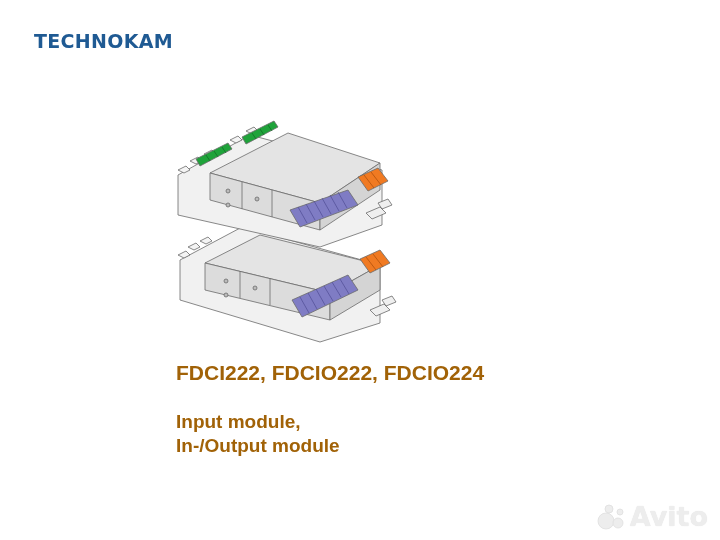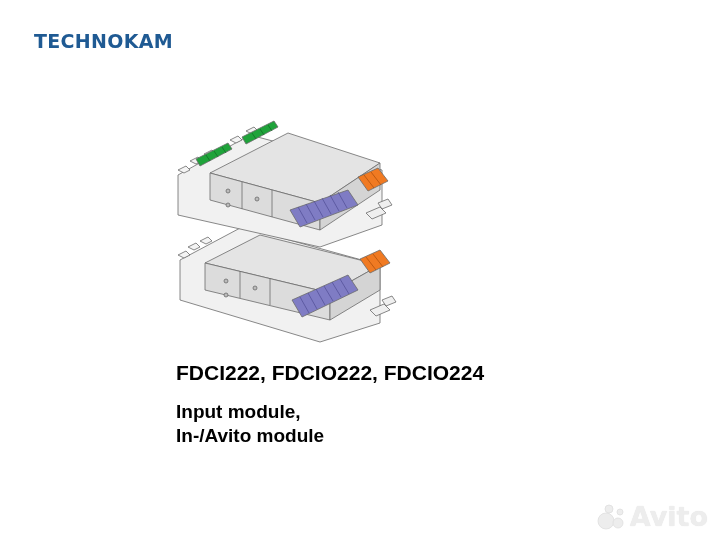--- a/index.html
+++ b/index.html
@@ -11,25 +11,25 @@
     .brand {
       position: absolute; left: 34px; top: 30px;
       font-family: "DejaVu Sans", sans-serif;
       font-weight: bold; font-size: 19px; letter-spacing: 0.3px;
       color: #1f5a93;
     }
     .illustration {
       position: absolute; left: 170px; top: 95px; width: 260px; height: 250px;
     }
     .caption {
-      position: absolute; left: 176px; top: 360px; color: #000000;
+      position: absolute; left: 176px; top: 360px; color: #a16207;
       font-family: "Liberation Sans", sans-serif; font-weight: bold;
     }
     .caption .models { font-size: 21px; line-height: 26px; }
-    .caption .desc { font-size: 19px; line-height: 24px; margin-top: 14px; }
+    .caption .desc { font-size: 19px; line-height: 24px; margin-top: 24px; }
     .caption .desc span { display: block; }
     .watermark {
       position: absolute; right: 12px; bottom: 8px;
       display: flex; align-items: center; gap: 4px;
       color: #ededed; font-family: "DejaVu Sans", sans-serif;
       font-weight: bold; font-size: 27px;
       text-shadow: 0 0 1px #e0e0e0;
     }
     .watermark svg { display: block; }
   </style>
@@ -129,21 +129,21 @@
         <path d="M196,118 l14,-6 6,6 -14,6 z M208,108 l10,-4 4,6 -10,4 z" fill="#efefef"></path>
       </g>
     </g>
   </svg>
 </div>
 
 <div class="caption">
   <div class="models">FDCI222, FDCIO222, FDCIO224</div>
   <div class="desc">
     <span>Input module,</span>
-    <span>In-/Avito module</span>
+    <span>In-/Output module</span>
   </div>
 </div>
 
 <div class="watermark">
   <svg width="30" height="26" viewBox="0 0 30 26">
     <g fill="#ededed" stroke="#dedede" stroke-width="0.8">
       <circle cx="10" cy="17" r="8"></circle>
       <circle cx="22" cy="19" r="5"></circle>
       <circle cx="13" cy="5" r="4"></circle>
       <circle cx="24" cy="8" r="3"></circle>

